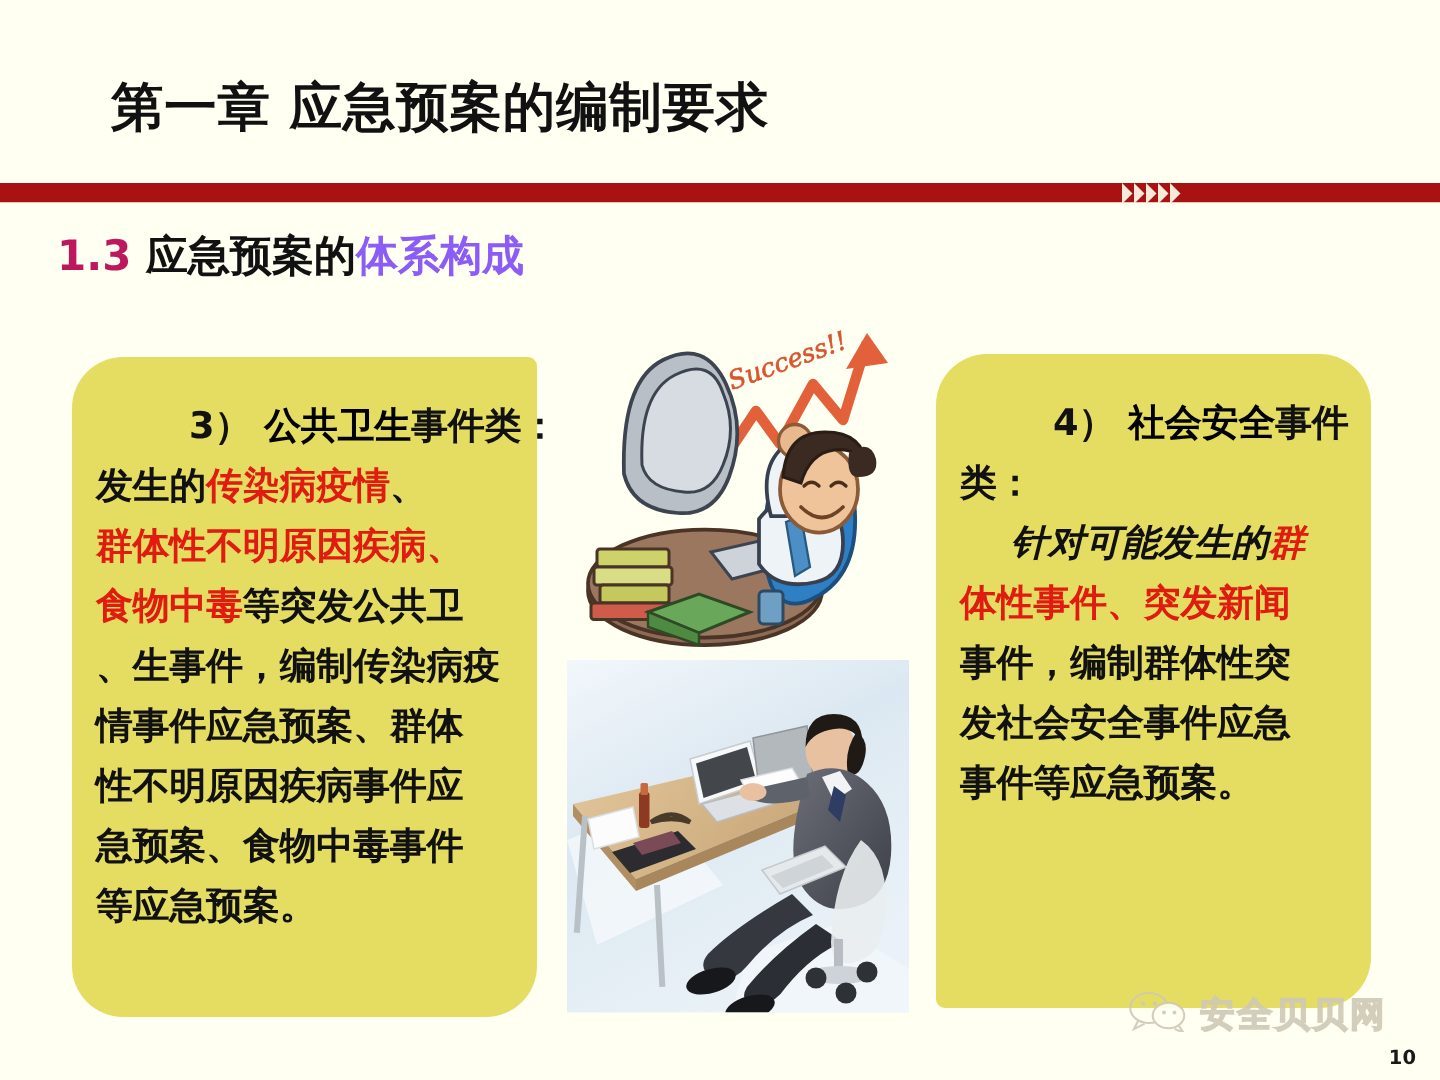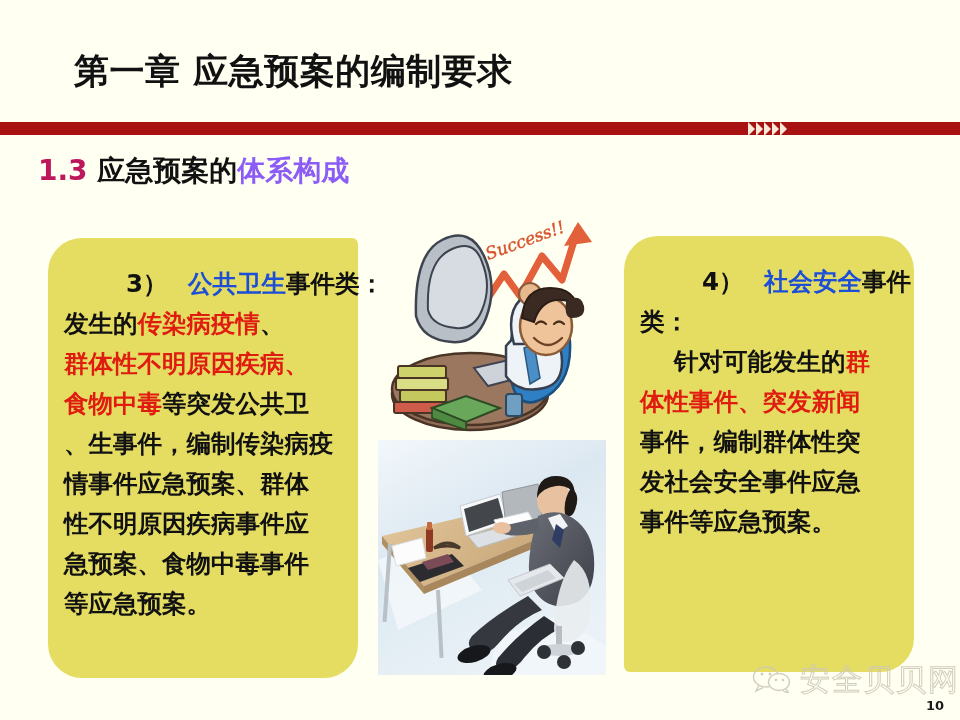--- a/index.html
+++ b/index.html
@@ -54,23 +54,23 @@
     line-height:40px;
     padding:26px 14px 10px 16px;
   }
   #panel-left  { left:48px;  top:238px; width:310px; height:440px;
                  border-radius:34px 6px 34px 34px; }
   #panel-right { left:624px; top:236px; width:290px; height:436px;
                  border-radius:34px 34px 34px 6px; }
 
   .panel .line { white-space:nowrap; }
   .panel .indent2 { padding-left:62px; }
-  .panel .indent3 { padding-left:34px; }
+  .panel .indent3 { padding-left:34px;font-style:italic; }
   .red  { color:#e01b10; }
-  .blue { color:#1d4ed8;margin-left:12px; }
+  .blue { color:#000000; }
 
   
   #illustration {
     position:absolute; left:378px; top:198px; width:228px; height:240px;
   }
   #illustration svg { display:block; }
 
   
   #photo {
     position:absolute; left:378px; top:440px; width:228px; height:235px;
@@ -79,24 +79,25 @@
   }
   #photo svg { display:block; }
 
   
   #watermark {
     position:absolute; left:752px; top:660px;
     display:flex; align-items:center; gap:8px;
     color:#cfcabb; opacity:.9;
   }
   #watermark .wm-text {
-    font-size:30px; letter-spacing:2px;
+    font-size:23px; letter-spacing:2px;
     color:transparent;
     -webkit-text-stroke:1px #cfc9b6;
     text-stroke:1px #cfc9b6;
+    font-weight:bold;
   }
   #page-number {
     position:absolute; right:16px; top:698px;
     font-size:13px; font-weight:bold; color:#1a1a1a;
   }
 </style>
 </head>
 <body>
 
 <div id="slide-title">第一章 应急预案的编制要求</div>

